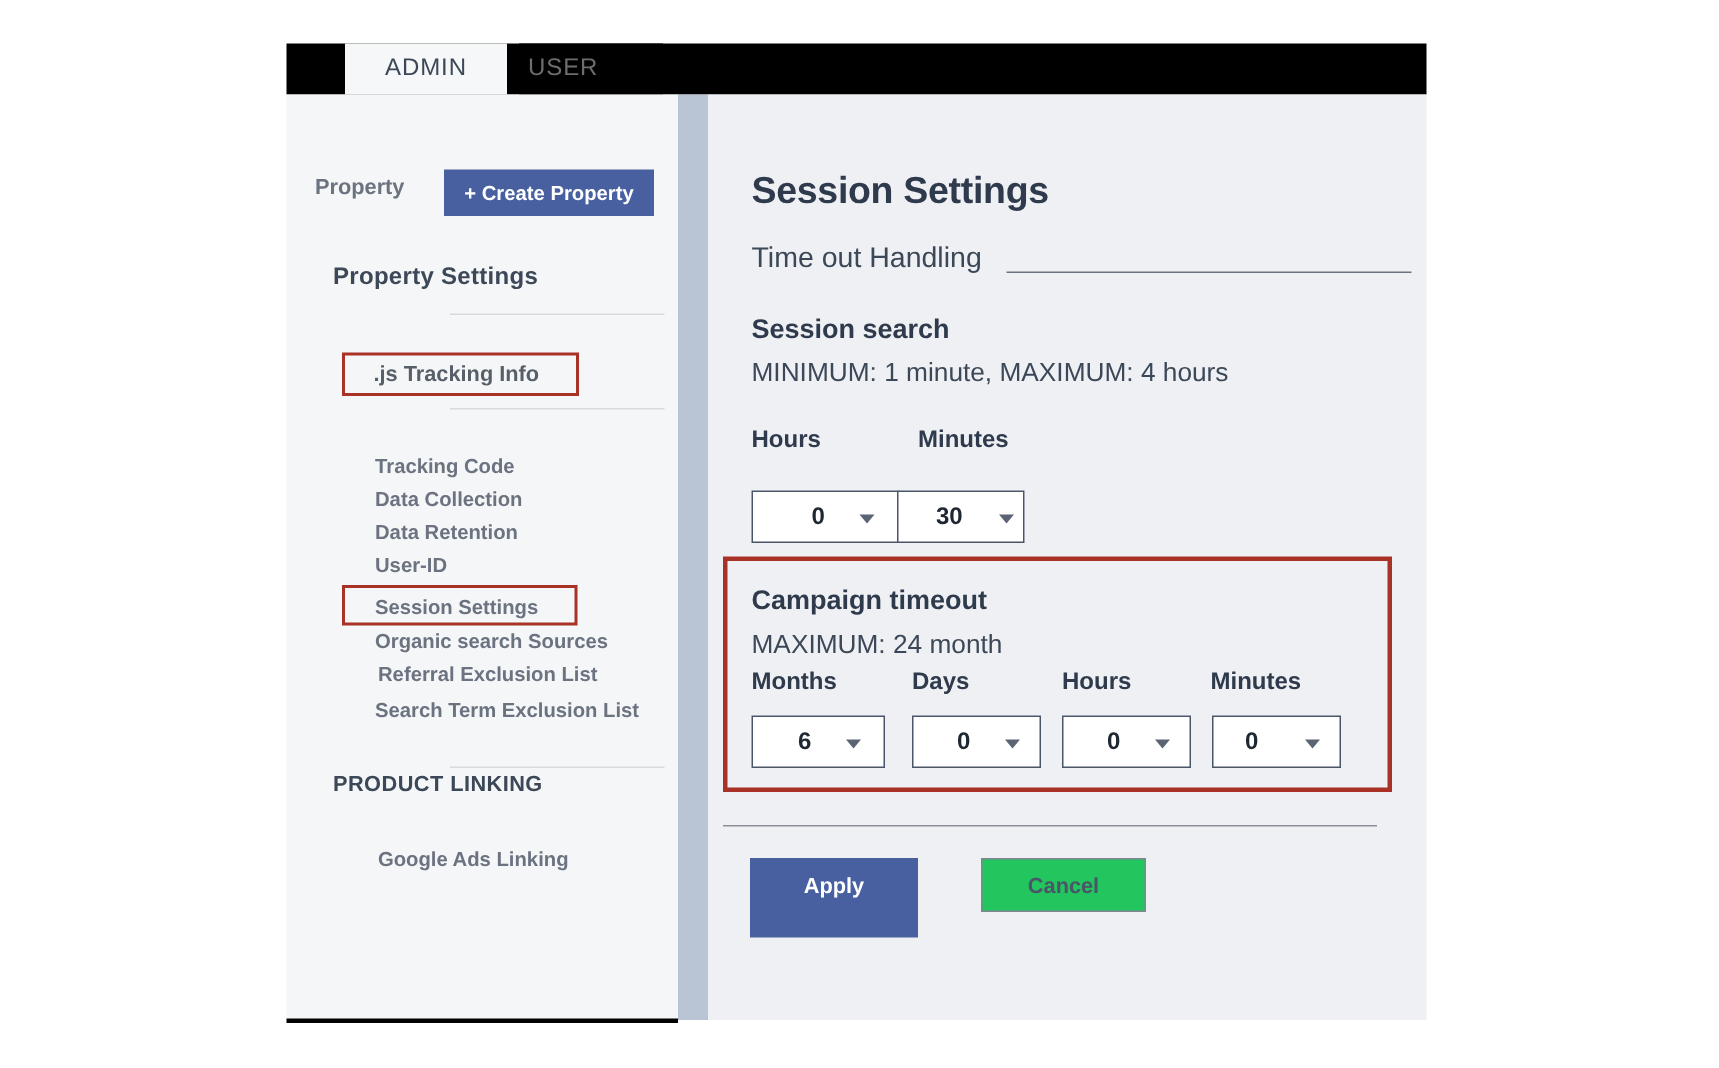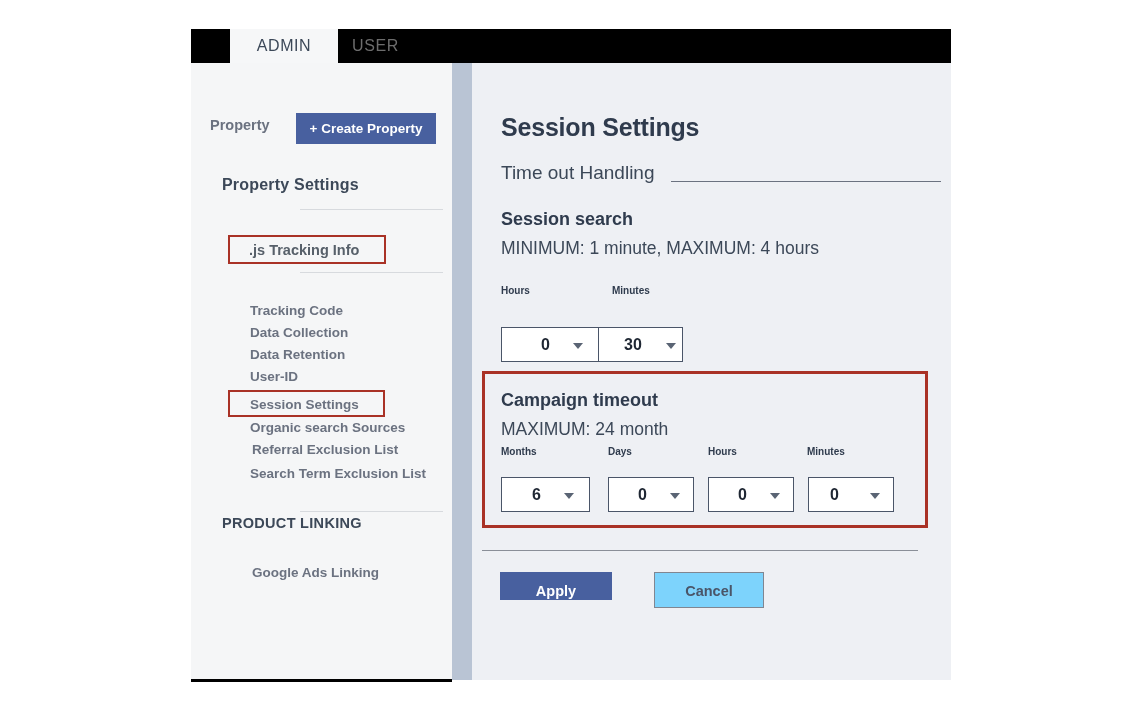--- a/index.html
+++ b/index.html
@@ -237,21 +237,21 @@
   .session-timeout-sub {
     position: absolute;
     left: 29px;
     top: 175px;
     font-size: 17.5px;
     color: #3c4858;
   }
 
   .field-label {
     position: absolute;
-    font-size: 10px;
+    font-size: 16px;
     font-weight: bold;
     color: #2f3b4d;
   }
   .sl-hours { left: 29px; top: 222px; }
   .sl-minutes { left: 140px; top: 222px; }
 
   .select-box {
     position: absolute;
     border: 1.6px solid #4a5568;
     background: #ffffff;
@@ -333,38 +333,38 @@
     width: 436px;
     height: 1px;
     background: #8a8f98;
   }
 
   .apply-btn {
     position: absolute;
     left: 28px;
     top: 509px;
     width: 112px;
-    height: 28px;
+    height: 53px;
     background: #48609f;
     color: #ffffff;
     font-size: 14.5px;
     font-weight: bold;
     text-align: center;
     line-height: 38px;
     cursor: pointer;
     border: none;
     padding: 0;
   }
   .cancel-btn {
     position: absolute;
     left: 182px;
     top: 509px;
     width: 110px;
     height: 36px;
-    background: #7dd3fc;
+    background: #22c55e;
     color: #4a5568;
     font-size: 14.5px;
     font-weight: bold;
     text-align: center;
     line-height: 36px;
     border: 1.6px solid #808691;
     box-sizing: border-box;
     cursor: pointer;
     padding: 0;
   }

